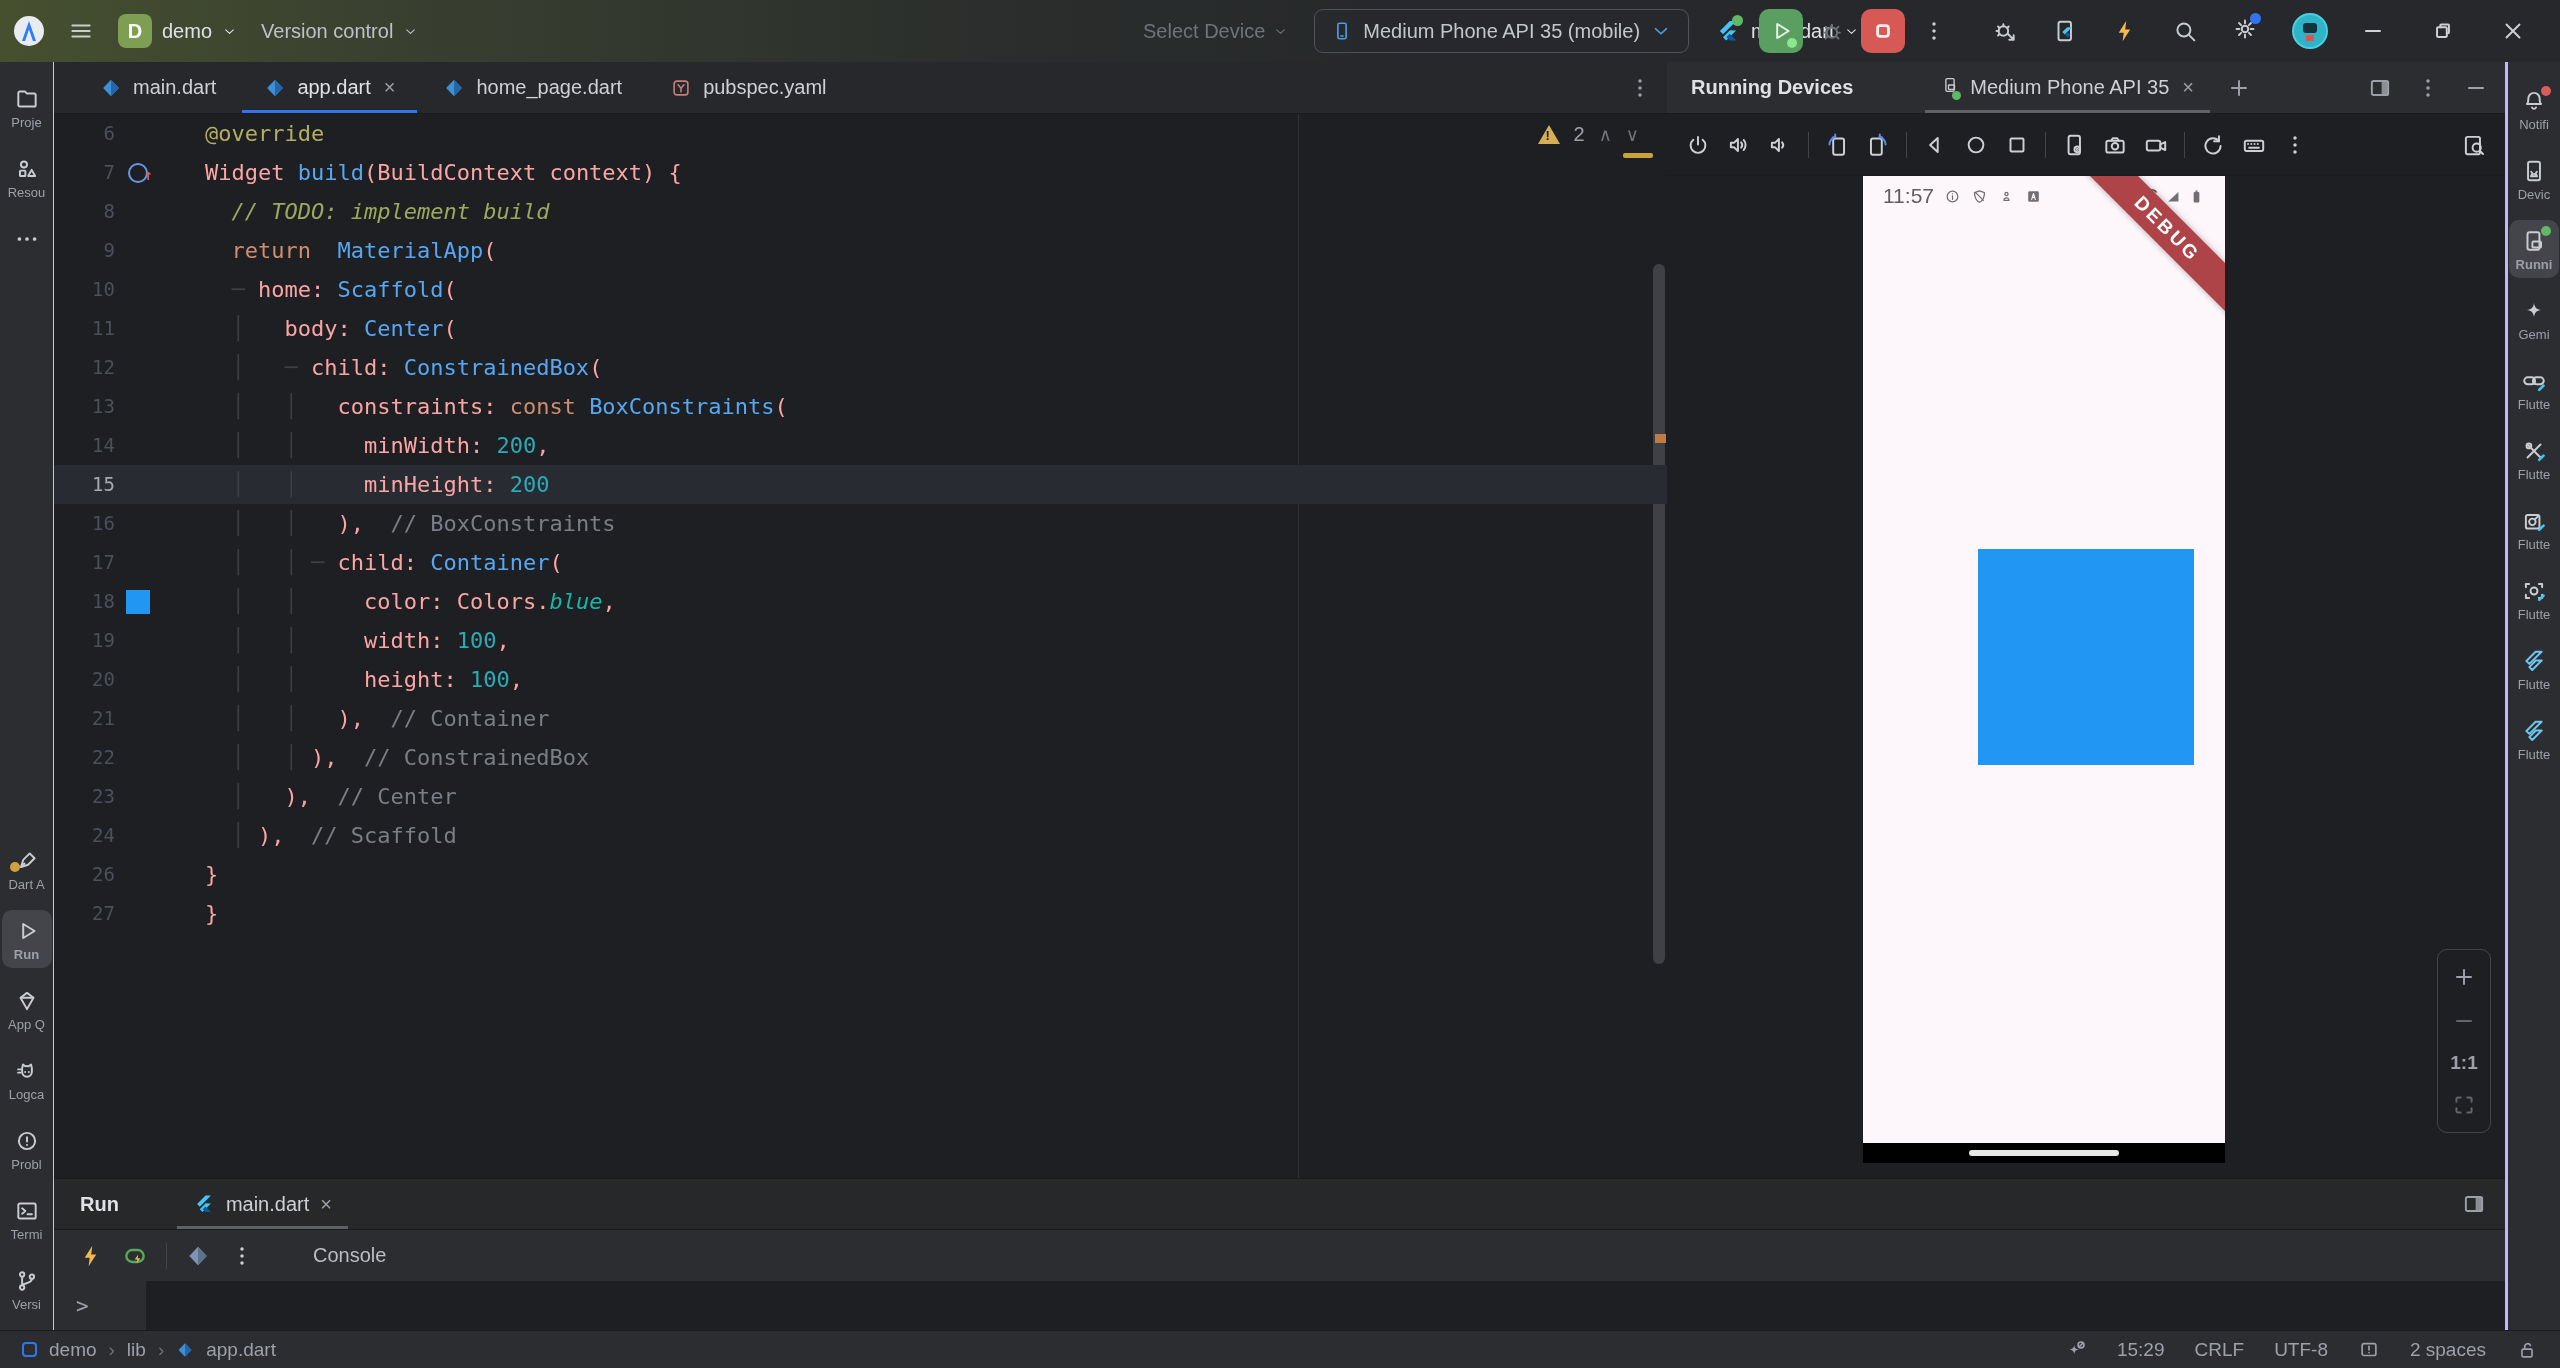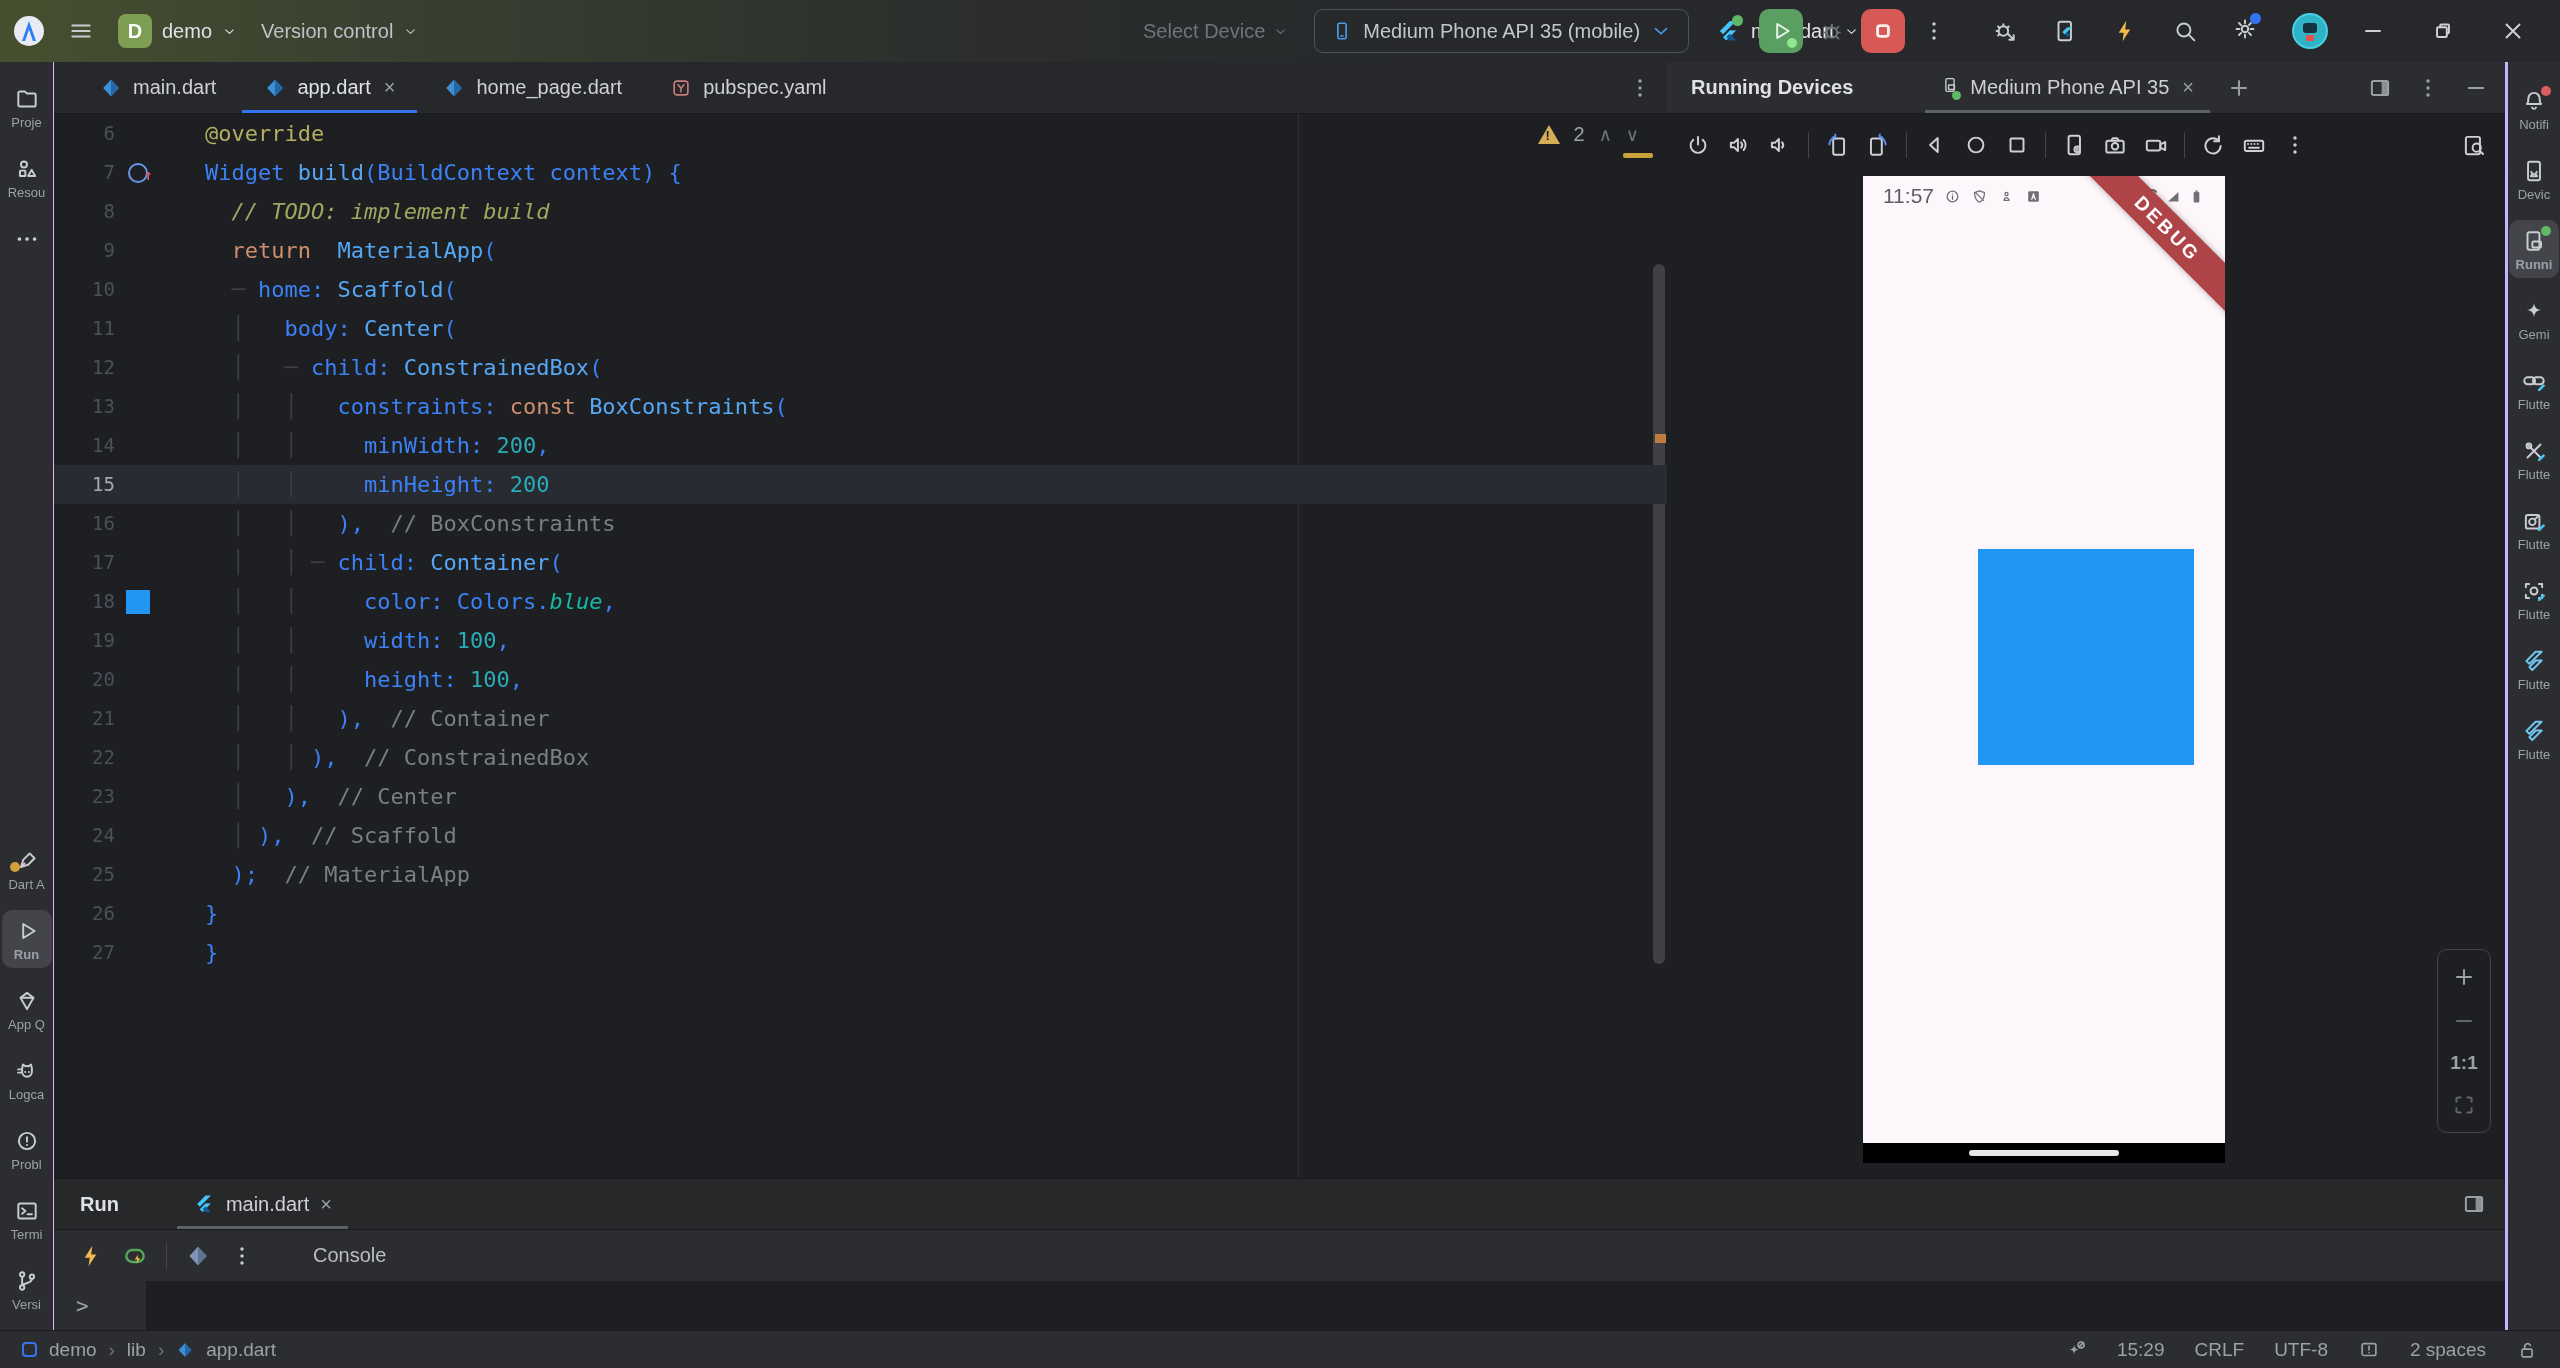--- a/index.html
+++ b/index.html
@@ -72,21 +72,21 @@
   .tab-more { margin-left:auto; align-self:center; margin-right:14px; color:#9DA0A8; }
 
   .codearea { position:relative; height:1064px; overflow:hidden; font-family:"DejaVu Sans Mono", monospace; }
   .margin-guide { position:absolute; left:1244px; top:0; bottom:0; width:1px; background:#2E3034; }
   .cline { display:flex; height:39px; line-height:39px; position:relative; }
   .cline.active-line { background:#282B31; }
   .ln { width:61px; text-align:right; color:#4B5059; font-size:19px; flex:none; }
   .cline.active-line .ln { color:#A6A9B0; }
   .gslot { width:45px; flex:none; display:flex; align-items:center; justify-content:center; }
   .ctext { padding-left:45px; font-size:22px; white-space:pre; color:#BCBEC4; }
-  .seg-txt { color:#3b82f6; }
+  .seg-txt { color:#fca5a5; }
   .seg-kw { color:#CF8E6D; }
   .seg-cl { color:#56A8F5; }
   .seg-num { color:#2AACB8; }
   .seg-ann { color:#B3AE60; }
   .seg-todo { color:#9DA85E; font-style:italic; }
   .seg-cmt { color:#7A7E85; }
   .seg-field { color:#14b8a6; font-style:italic; }
   .seg-g { color:#3C3E43; }
   .ovr-icon { width:20px; height:20px; border:2px solid #6897EA; border-radius:50%; position:relative; }
   .ovr-icon::after { content:'↑'; position:absolute; right:-7px; top:-9px; color:#DB5C5C; font-size:15px; font-weight:bold; }
@@ -563,25 +563,20 @@
           <span class="ln">23</span>
           <span class="gslot"></span>
           <span class="ctext"><span class="seg-g">  │   </span><span class="seg-txt">),</span><span class="seg-cmt">  // Center</span></span>
         </div>
         <div class="cline">
           <span class="ln">24</span>
           <span class="gslot"></span>
           <span class="ctext"><span class="seg-g">  │ </span><span class="seg-txt">),</span><span class="seg-cmt">  // Scaffold</span></span>
         </div>
         <div class="cline">
-          <span class="ln">25</span>
-          <span class="gslot"></span>
-          <span class="ctext"><span class="seg-g">  </span><span class="seg-txt">);</span><span class="seg-cmt">  // MaterialApp</span></span>
-        </div>
-        <div class="cline">
           <span class="ln">26</span>
           <span class="gslot"></span>
           <span class="ctext"><span class="seg-txt">}</span></span>
         </div>
         <div class="cline">
           <span class="ln">27</span>
           <span class="gslot"></span>
           <span class="ctext"><span class="seg-txt">}</span></span>
         </div>
       </div>

